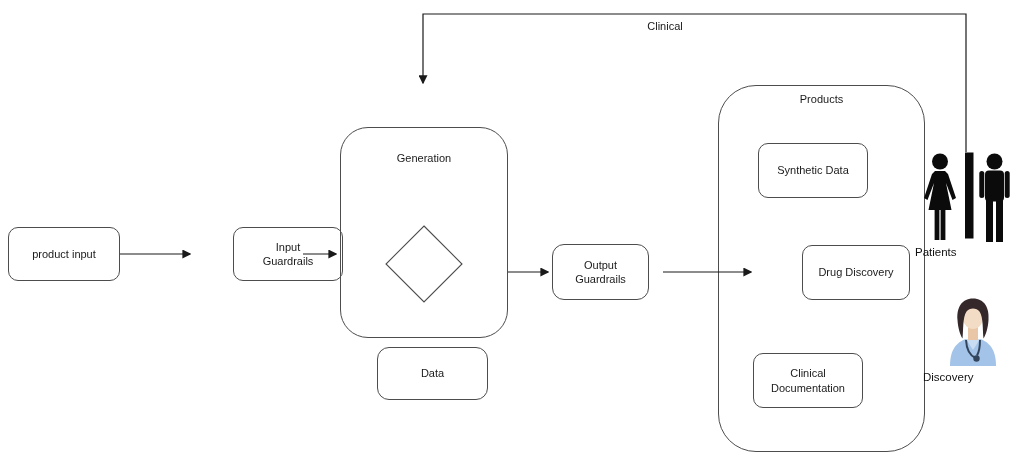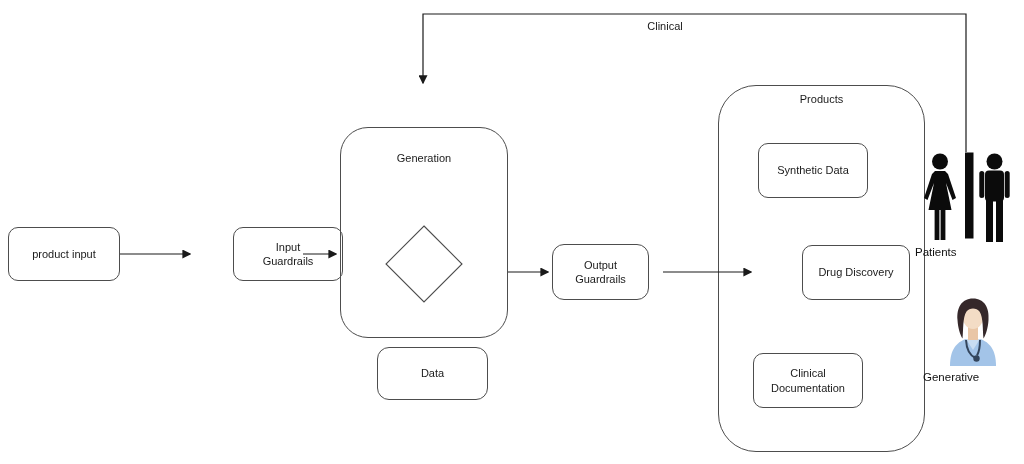--- a/index.html
+++ b/index.html
@@ -187,15 +187,15 @@
     <ellipse cx="27" cy="20" rx="10.5" ry="13" fill="#f3dcc5"></ellipse>
 
     <path d="M27,2.5 C15.5,2.5 10.5,12 11.5,24 C12,32 14,38.5 16.5,42.5 C17.5,34 16.5,21.5 20.5,15.5 C23.5,11.5 30.5,11.5 33.5,15.5 C37.5,21.5 36.5,34 37.5,42.5 C40,38.5 42,32 42.5,24 C43.5,12 38.5,2.5 27,2.5 Z" fill="#35282a"></path>
 
     <g stroke="#33455c" stroke-width="2" fill="none">
       <path d="M20,44 C20.5,53 24,59.5 29.5,62"></path>
       <path d="M34,44 C34,51 33,56 31,59.5"></path>
     </g>
     <circle cx="30.5" cy="62.5" r="3.2" fill="#33455c"></circle>
   </svg>
-  <div class="actor-label" id="clinicians-label">Generative</div>
+  <div class="actor-label" id="clinicians-label">Discovery</div>
 
 </div>
 
 </body></html>

